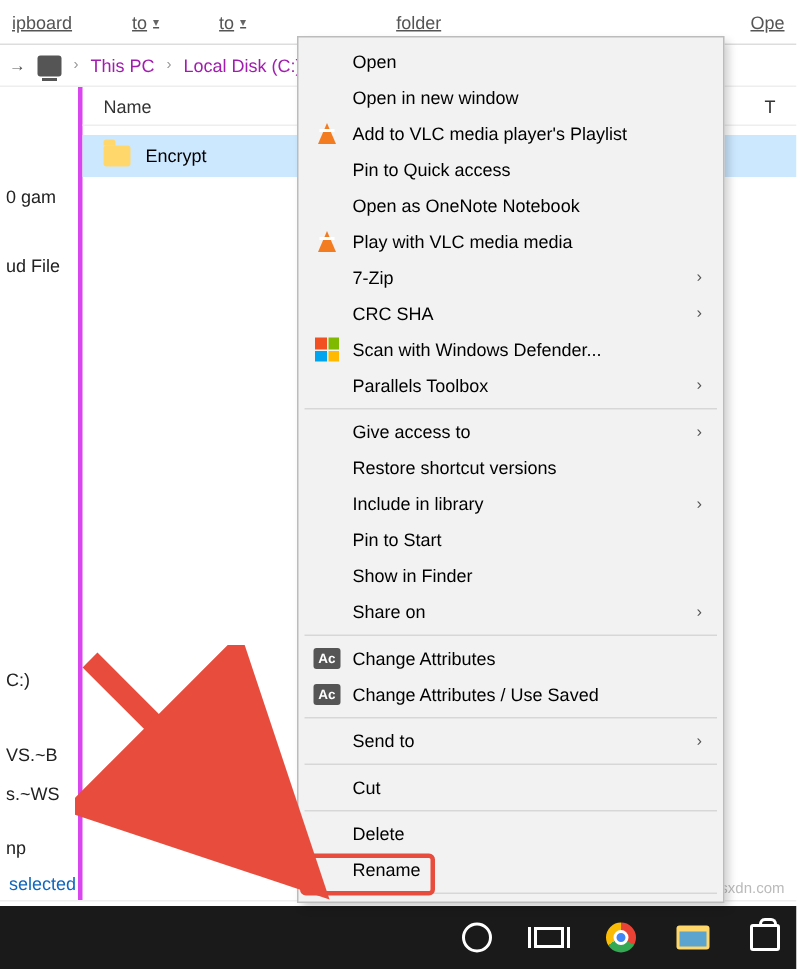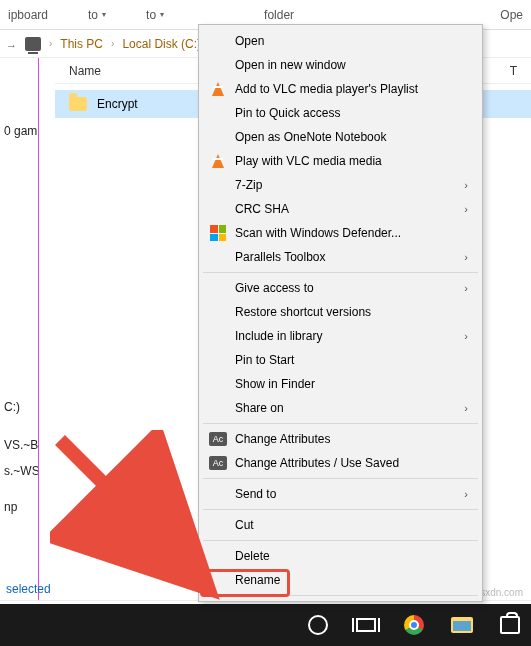--- a/index.html
+++ b/index.html
@@ -1,30 +1,30 @@
 <!DOCTYPE html>
 <html><head>
   <meta charset="utf-8">
   <style>
     * { margin: 0; padding: 0; box-sizing: border-box; font-family: "Segoe UI", Tahoma, sans-serif; font-size: 12px; }
     body { width: 531px; height: 646px; background: #fff; position: relative; overflow: hidden; }
 
-    .ribbon-bottom { height: 30px; border-bottom: 1px solid #ddd; display: flex; align-items: center; padding: 0 8px; color: #555; }
+    .ribbon-bottom { height: 30px; border-bottom: 1px solid #ddd; display: flex; align-items: center; padding: 0 8px; color: #555; text-decoration: underline; }
     .ribbon-item { display: flex; align-items: center; gap: 4px; margin-right: 40px; font-size: 11px; }
     .ribbon-item .chev { font-size: 8px; color: #666; }
 
     .breadcrumb-bar { height: 28px; display: flex; align-items: center; padding: 2px 6px; border-bottom: 1px solid #eee; gap: 4px; }
     .bc-arrow { color: #555; font-size: 11px; }
     .bc-sep { color: #999; padding: 0 4px; font-size: 10px; }
-    .bc-item { color: #a16207; }
+    .bc-item { color: #a21caf; }
     .pc-icon { width: 16px; height: 14px; background: #555; display: inline-block; border-radius: 2px; position: relative; }
     .pc-icon::after { content: ""; position: absolute; bottom: -3px; left: 3px; width: 10px; height: 2px; background: #555; }
 
     .content-area { position: relative; height: 542px; }
-    .nav-pane { position: absolute; left: 0; top: 0; width: 39px; height: 100%; border-right: 1px solid #d946ef; background: #fff; }
+    .nav-pane { position: absolute; left: 0; top: 0; width: 55px; height: 100%; border-right: 3px solid #d946ef; background: #fff; }
     .nav-item { padding: 6px 4px; font-size: 12px; color: #222; white-space: nowrap; overflow: hidden; }
 
     .file-list { position: absolute; left: 55px; top: 0; right: 0; }
     .column-header { height: 26px; display: flex; align-items: center; padding: 0 14px; color: #333; border-bottom: 1px solid #eee; }
     .col-name { flex: 1; }
     .file-row { height: 28px; display: flex; align-items: center; padding: 0 14px; background: #cce8ff; }
     .folder-icon { width: 18px; height: 14px; background: #ffd76b; border-radius: 2px; margin-right: 10px; position: relative; }
     .folder-icon::before { content: ""; position: absolute; top: -4px; left: 0; width: 8px; height: 4px; background: #ffd76b; border-radius: 2px 2px 0 0; }
 
     .status-bar { position: absolute; bottom: 46px; left: 0; right: 0; height: 22px; display: flex; align-items: center; padding: 0 6px; color: #1066bb; font-size: 12px; }
@@ -48,21 +48,21 @@
     .menu-item { height: 24px; display: flex; align-items: center; padding: 0 18px 0 34px; color: #000; position: relative; }
     .menu-item.bold { font-weight: 400; }
     .menu-sep { height: 1px; background: #d7d7d7; margin: 3px 2px; }
     .menu-item .sub-arrow { position: absolute; right: 12px; color: #555; font-size: 11px; }
     .menu-icon { position: absolute; left: 8px; width: 18px; height: 18px; display: flex; align-items: center; justify-content: center; }
     .vlc-cone { width: 0; height: 0; border-left: 6px solid transparent; border-right: 6px solid transparent; border-bottom: 14px solid #f47c20; position: relative; }
     .vlc-cone::after { content: ""; position: absolute; left: -5px; top: 4px; width: 10px; height: 2px; background: #fff; }
     .defender-icon { width: 16px; height: 16px; display: grid; grid-template-columns: 1fr 1fr; grid-template-rows: 1fr 1fr; gap: 1px; }
     .defender-icon span:nth-child(1){ background:#f25022; } .defender-icon span:nth-child(2){ background:#7fba00; }
     .defender-icon span:nth-child(3){ background:#00a4ef; } .defender-icon span:nth-child(4){ background:#ffb900; }
-    .ac-badge { width: 18px; height: 14px; background: #555; color: #fff; font-size: 9px; font-weight: normal; display: flex; align-items: center; justify-content: center; border-radius: 2px; }
+    .ac-badge { width: 18px; height: 14px; background: #555; color: #fff; font-size: 9px; font-weight: bold; display: flex; align-items: center; justify-content: center; border-radius: 2px; }
 
     .highlight-box { position: absolute; border: 3px solid #e74c3c; border-radius: 4px; pointer-events: none; }
     .props-box { left: 200px; top: 569px; width: 90px; height: 28px; }
 
     .arrow-svg { position: absolute; left: 50px; top: 430px; width: 170px; height: 170px; pointer-events: none; }
   </style>
 </head>
 <body>
 
 <div class="ribbon-bottom">
@@ -91,22 +91,23 @@
   <span class="bc-sep">›</span>
   <span class="bc-item">This PC</span>
   <span class="bc-sep">›</span>
   <span class="bc-item">Local Disk (C:)</span>
   <span class="bc-sep">›</span>
 </div>
 
 <div class="content-area">
   <div class="nav-pane">
     <div class="nav-item" style="margin-top:60px">0 gam</div>
+    <div class="nav-item" style="margin-top:20px">ud File</div>
     <div class="nav-item" style="margin-top:250px">C:)</div>
-    <div class="nav-item" style="margin-top:12px">VS.~B</div>
+    <div class="nav-item" style="margin-top:24px">VS.~B</div>
     <div class="nav-item">s.~WS</div>
     <div class="nav-item" style="margin-top:10px">np</div>
   </div>
   <div class="file-list">
     <div class="column-header">
       <span class="col-name">Name</span>
       <span>T</span>
     </div>
     <div style="height:6px"></div>
     <div class="file-row">

